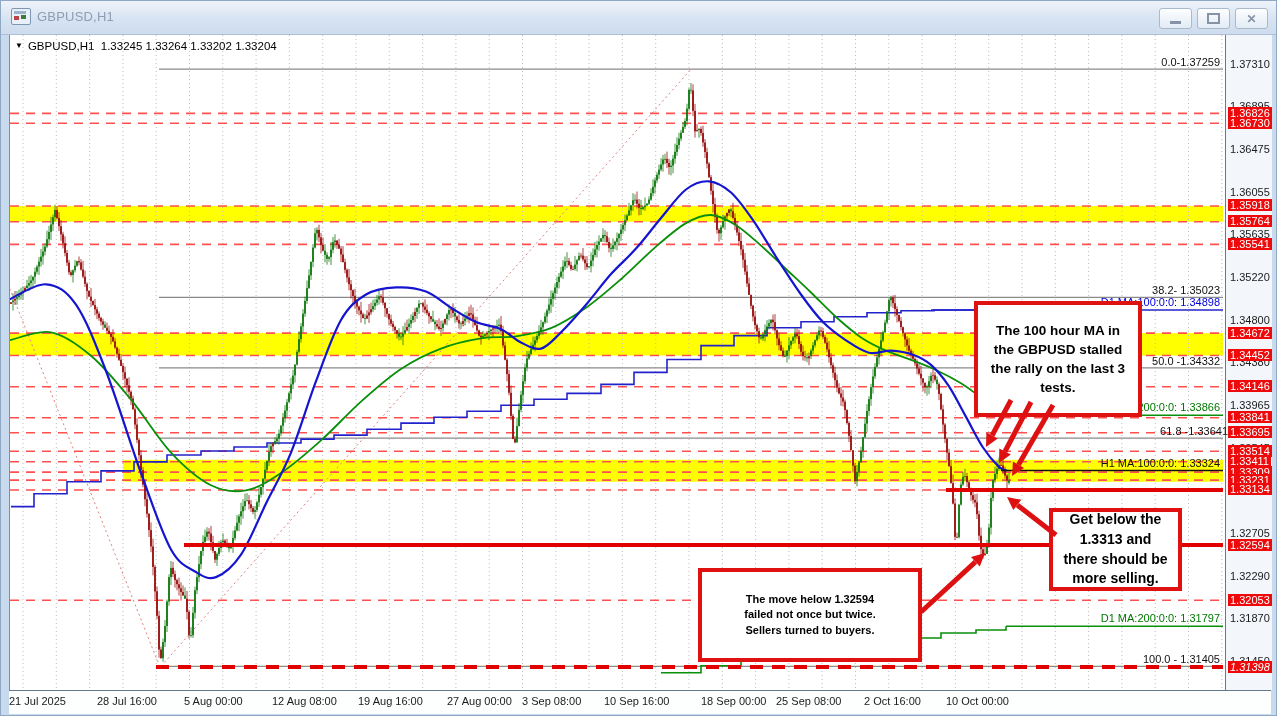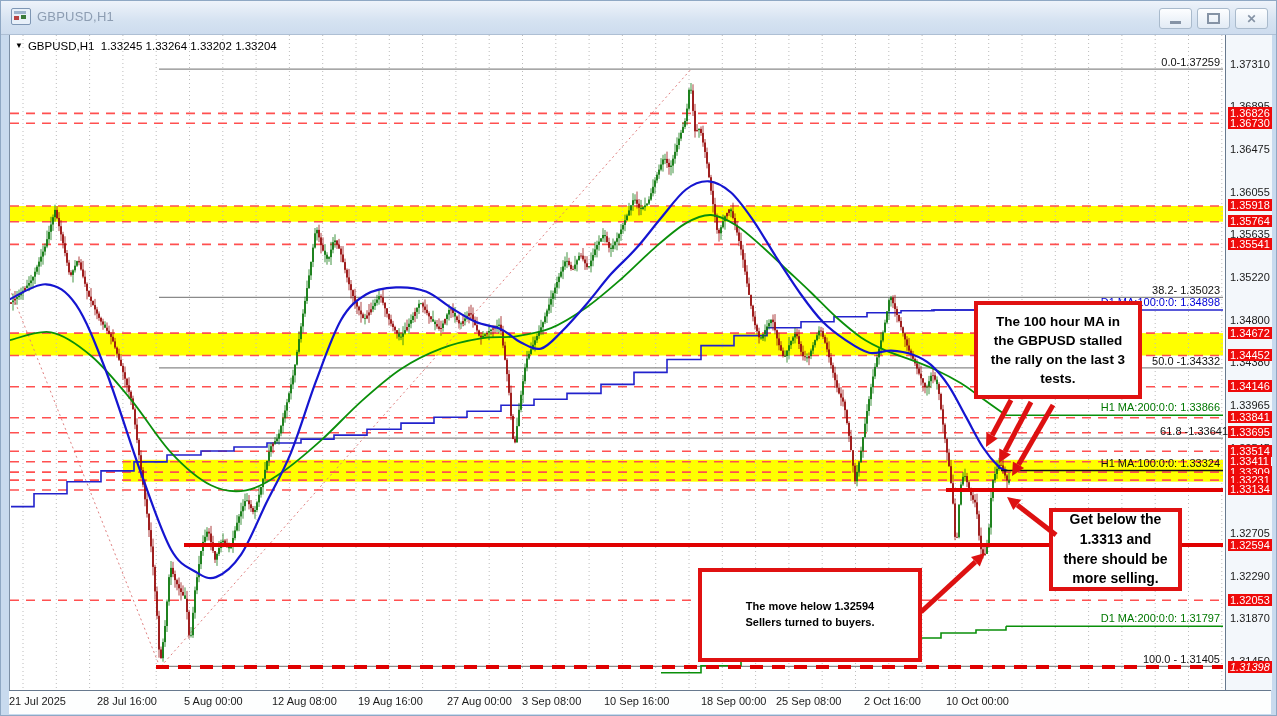--- a/index.html
+++ b/index.html
@@ -1197,34 +1197,35 @@
       <div class="plotlabel" style="top: 295.274px; color: rgb(17, 17, 17); left: 0px; width: 1219px; text-align: right;">38.2- 1.35023</div>
       <div class="plotlabel" style="top: 365.756px; color: rgb(17, 17, 17); left: 0px; width: 1219px; text-align: right;">50.0 -1.34332</div>
       <div class="plotlabel" style="top: 436.238px; color: rgb(17, 17, 17); left: 8px; width: 1219px; text-align: right;">61.8 -1.33641</div>
       <div class="plotlabel" style="top: 664.31px; color: rgb(17, 17, 17); left: 0px; width: 1219px; text-align: right;">100.0 - 1.31405</div>
       <div class="plotlabel" style="top: 307.024px; color: rgb(0, 0, 216); left: 0px; width: 1219px; text-align: right;">D1 MA:100:0:0: 1.34898</div>
       <div class="plotlabel" style="top: 412.288px; color: rgb(0, 120, 0); left: 0px; width: 1219px; text-align: right;">H1 MA:200:0:0: 1.33866</div>
       <div class="plotlabel" style="top: 467.572px; color: rgb(17, 17, 17); left: 0px; width: 1219px; text-align: right;">H1 MA:100:0:0: 1.33324</div>
       <div class="plotlabel" style="top: 623.326px; color: rgb(0, 120, 0); left: 0px; width: 1219px; text-align: right;">D1 MA:200:0:0: 1.31797</div>
     </div>
   <div id="ann-layer">
-      <div class="ann" style="left: 973px; top: 300px; width: 168px; height: 98px; font-size: 13.5px; line-height: 1.42;">
+      <div class="ann" style="left: 973px; top: 300px; width: 168px; height: 116px; font-size: 13.5px; line-height: 1.42;">
         <div>The 100 hour MA in</div>
         <div>the GBPUSD stalled</div>
         <div>the rally on the last 3</div>
         <div>tests.</div>
       </div>
       <div class="ann" style="left: 1048px; top: 507px; width: 133px; height: 83px; font-size: 14px; line-height: 1.42;">
         <div>Get below the</div>
         <div>1.3313 and</div>
         <div>there should be</div>
         <div>more selling.</div>
       </div>
       <div class="ann" style="left: 697px; top: 567px; width: 224px; height: 94px; font-size: 11px; line-height: 1.42;">
         <div>The move helow 1.32594</div>
+        <div>failed not once but twice.</div>
         <div>Sellers turned to buyers.</div>
       </div>
     </div>
   <svg id="arrow-svg" width="1277" height="716">
       <line x1="1010" y1="399" x2="991.1" y2="434.5" stroke="#dd1111" stroke-width="5"></line>
       <polygon points="985,446 985.4,431.5 996.8,437.6" fill="#dd1111"></polygon>
       <line x1="1030" y1="401" x2="1004.0" y2="450.5" stroke="#dd1111" stroke-width="5"></line>
       <polygon points="998,462 998.3,447.5 1009.8,453.5" fill="#dd1111"></polygon>
       <line x1="1052" y1="404" x2="1017.5" y2="463.7" stroke="#dd1111" stroke-width="5"></line>
       <polygon points="1011,475 1011.9,460.5 1023.1,467.0" fill="#dd1111"></polygon>

